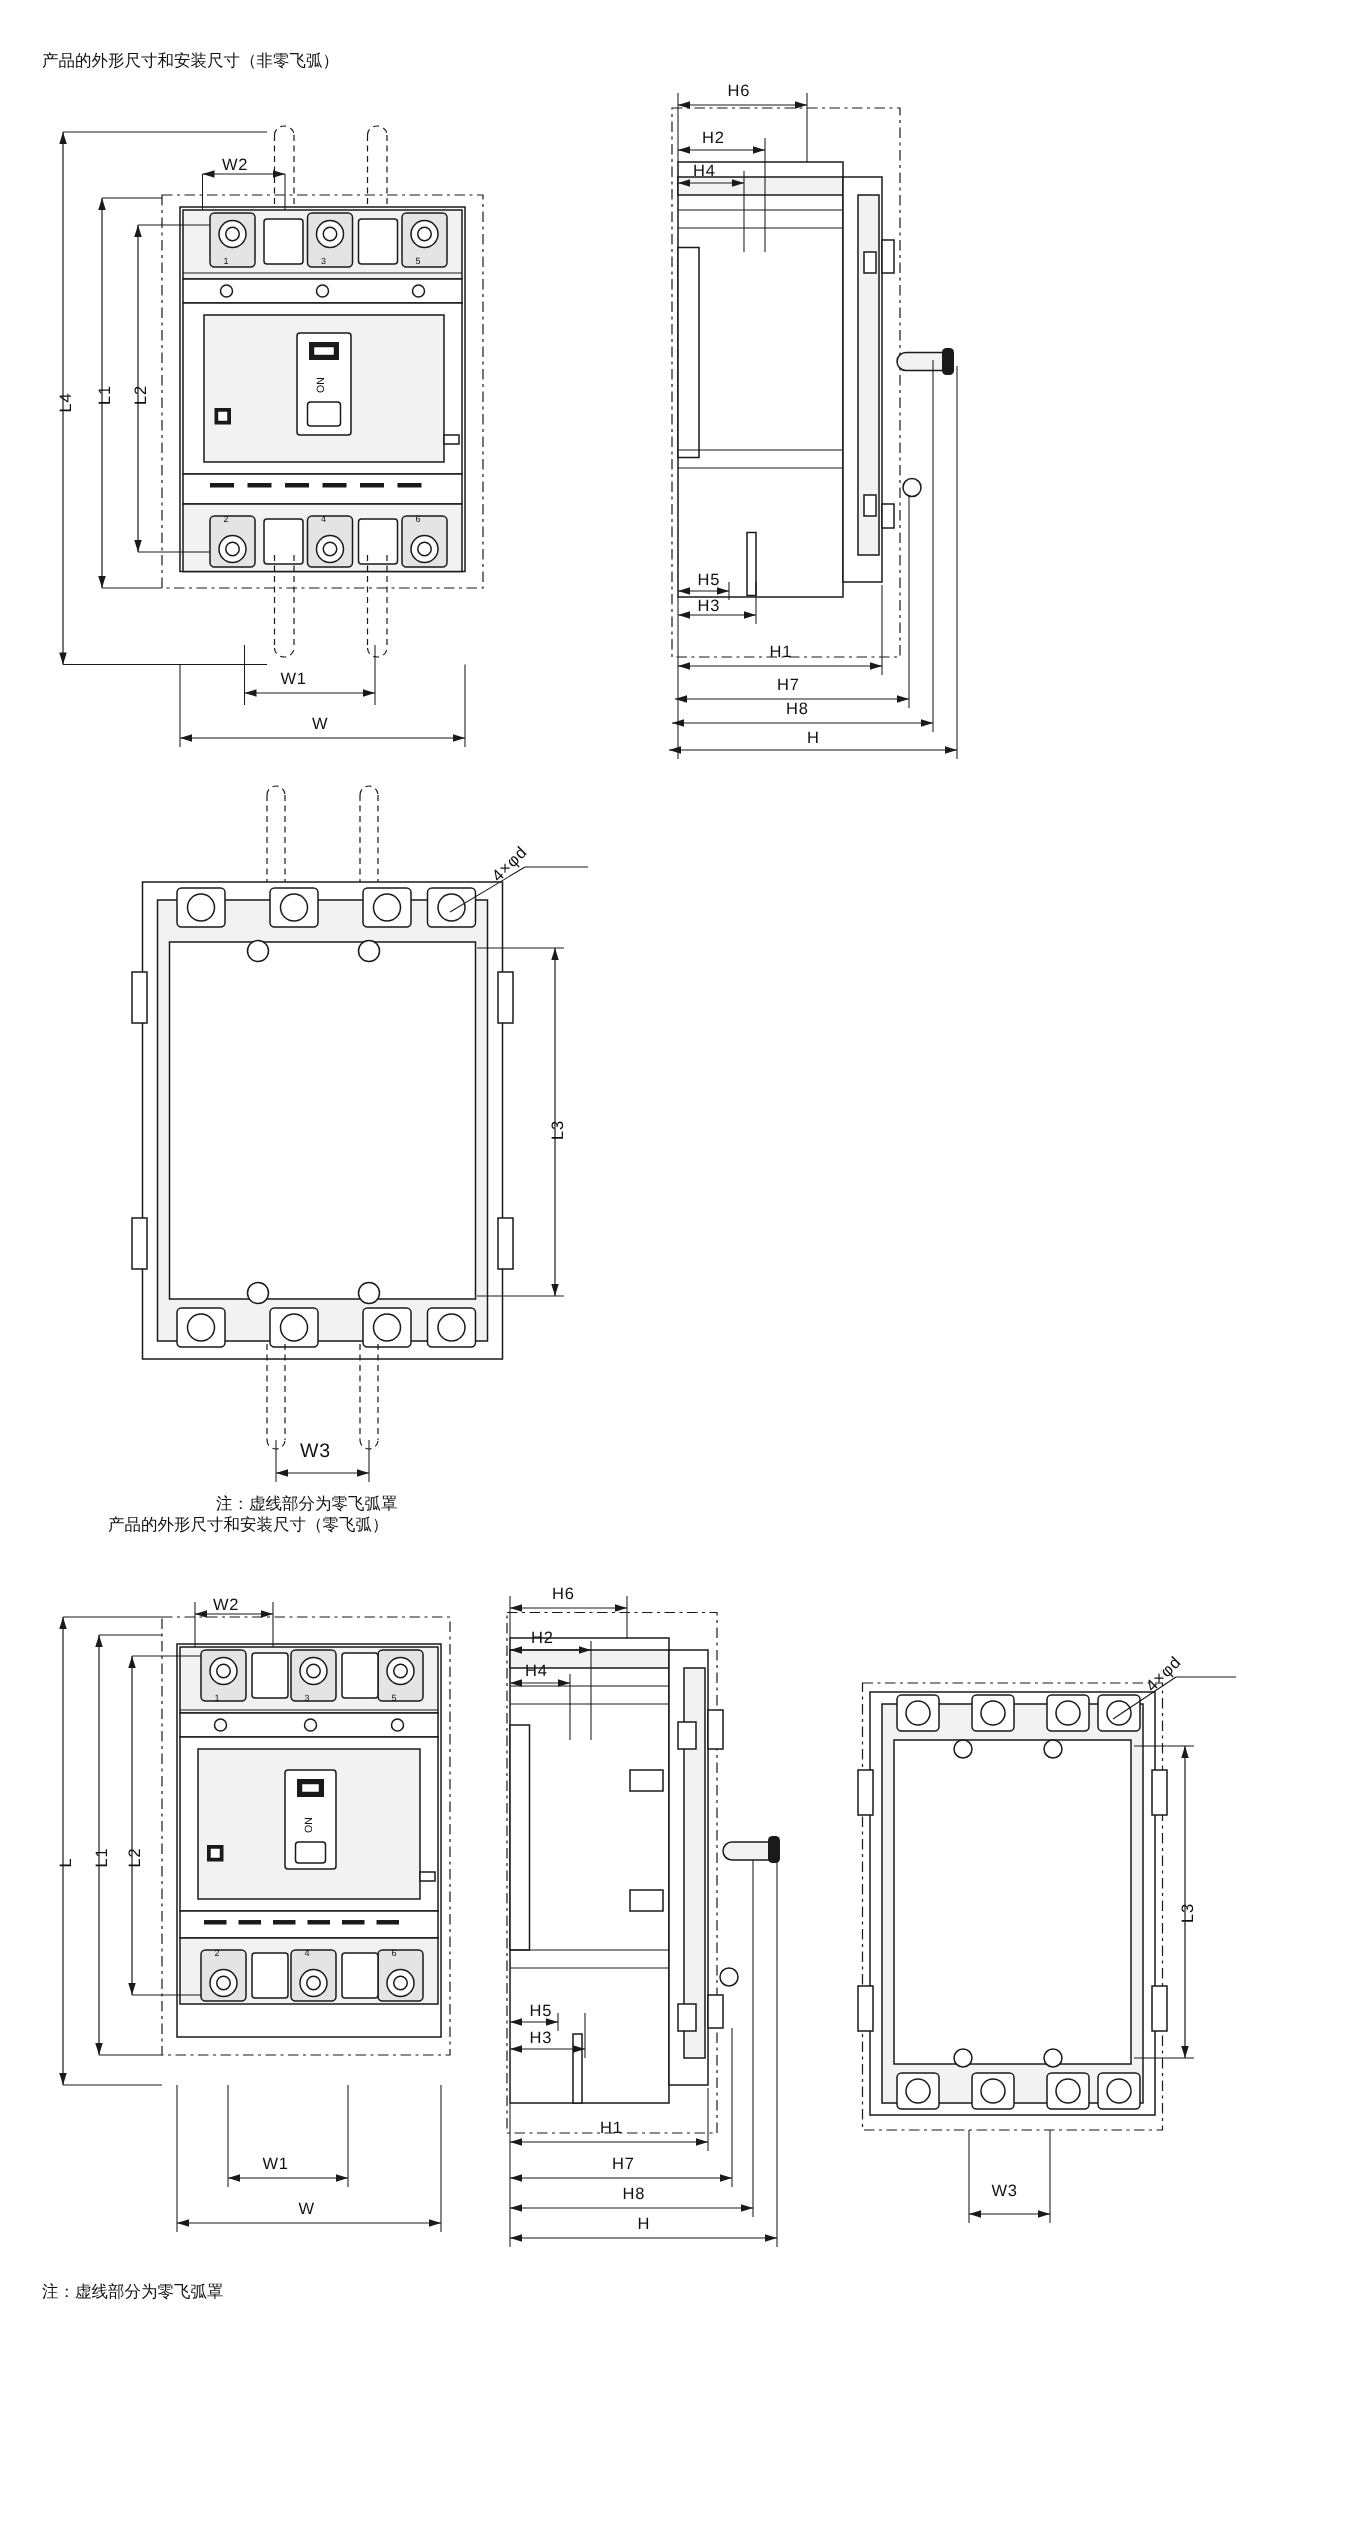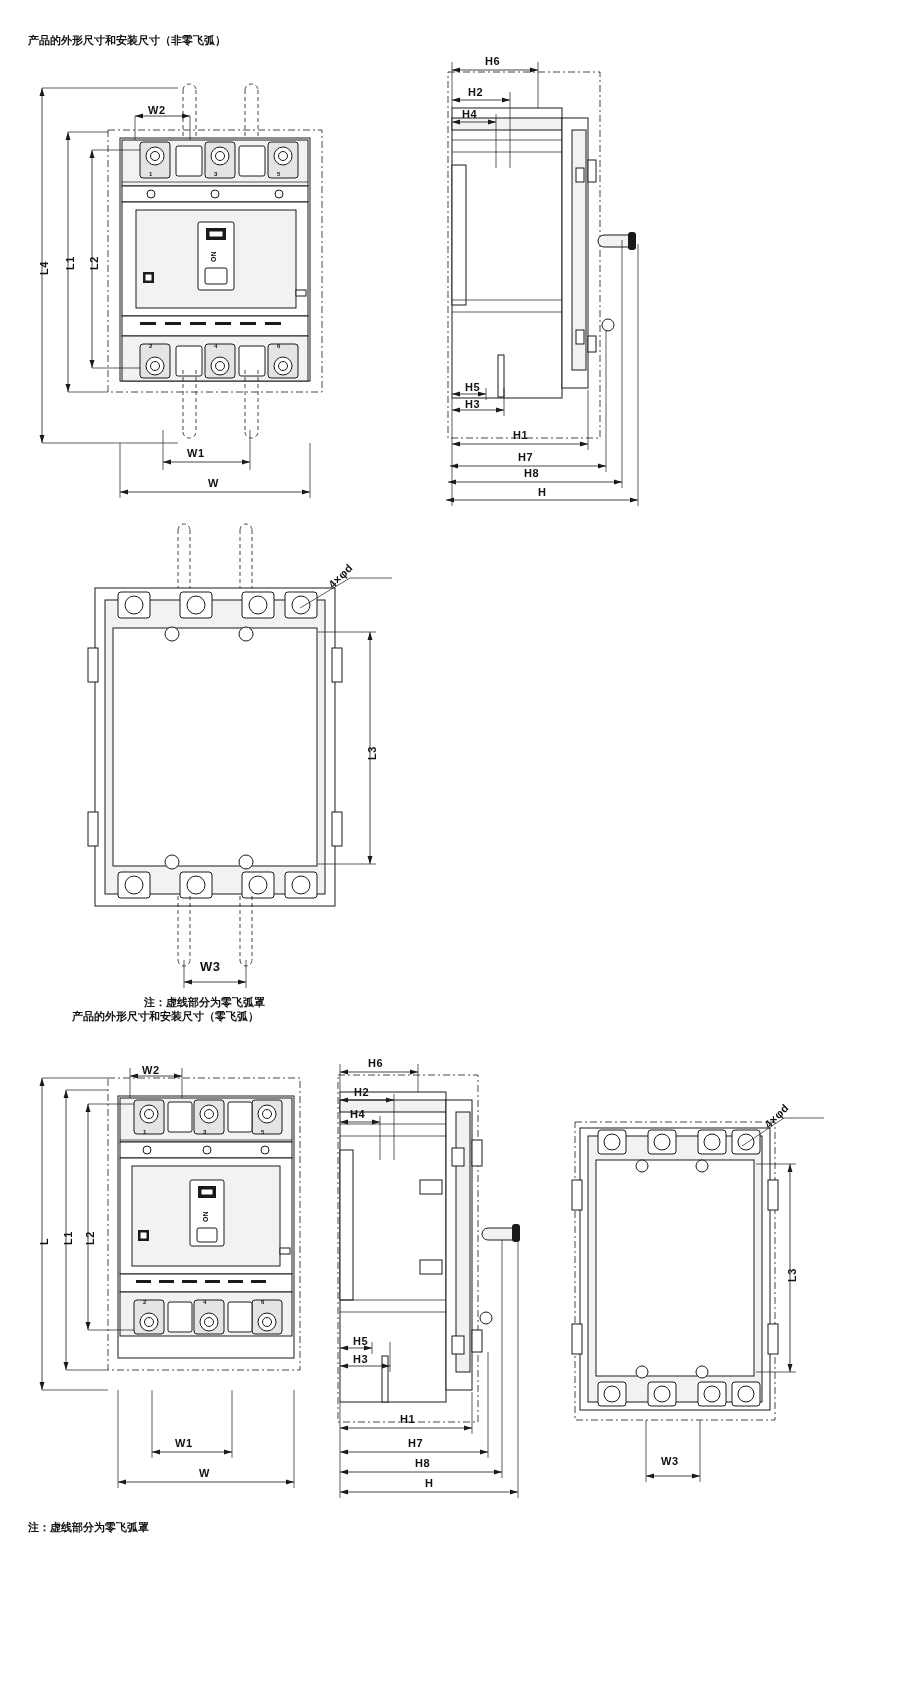--- a/index.html
+++ b/index.html
@@ -1,21 +1,21 @@
 <!DOCTYPE html>
 <html><head>
 <meta charset="utf-8">
 <style>
   html,body{margin:0;padding:0;}
   body{
     width:900px;height:1685px;background:#ffffff;
     font-family:"Liberation Sans", sans-serif;
     color:#111;position:relative;overflow:hidden;
   }
-  .page{position:relative;width:728px;height:1685px;font-weight:bold;}
+  .page{position:relative;width:728px;height:1685px;}
   .cap{position:absolute;font-size:11px;color:#111;white-space:nowrap;}
   .note{position:absolute;font-size:11px;color:#111;white-space:nowrap;}
   .dim{position:absolute;font-size:11px;color:#111;white-space:nowrap;letter-spacing:.5px;}
   .dim.vert{transform:rotate(-90deg);transform-origin:left top;}
   .dim.rot{transform:rotate(-45deg);transform-origin:left top;}
   svg{position:absolute;left:0;top:0;overflow:visible;}
   .ln-thin{stroke:#1a1a1a;stroke-width:.7;fill:none;}
   .dash{stroke:#1a1a1a;stroke-width:.8;fill:none;stroke-dasharray:7 3 2 3;}
   .dash2{stroke:#1a1a1a;stroke-width:.8;fill:none;stroke-dasharray:4 3;}
   .fillw{fill:#ffffff;stroke:#1a1a1a;stroke-width:1;}

